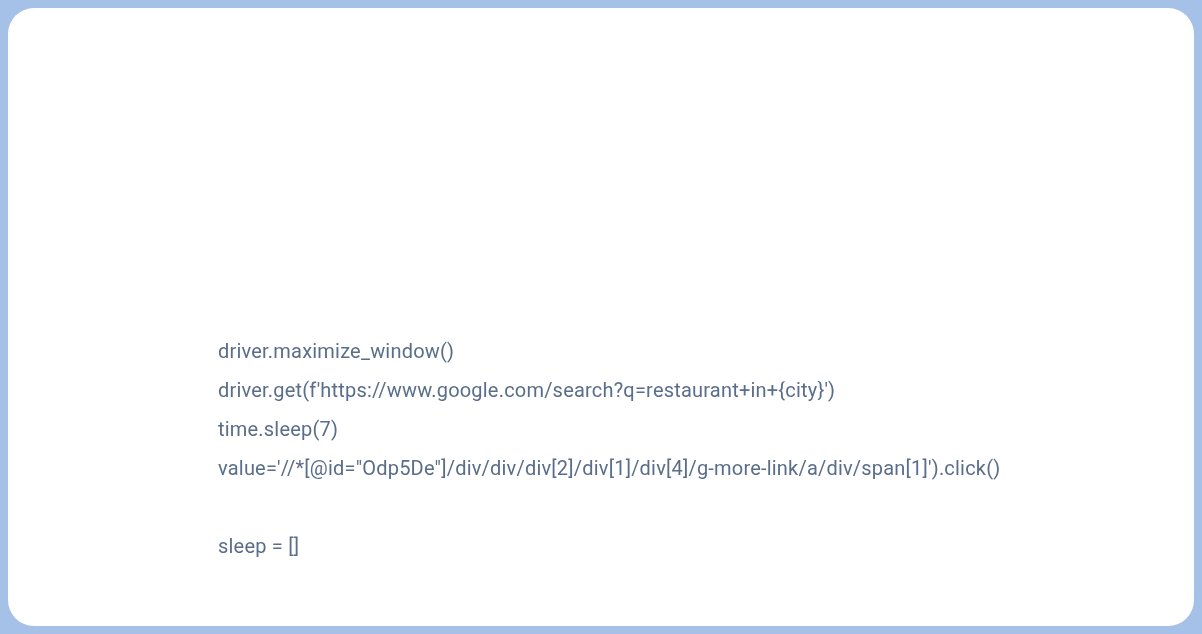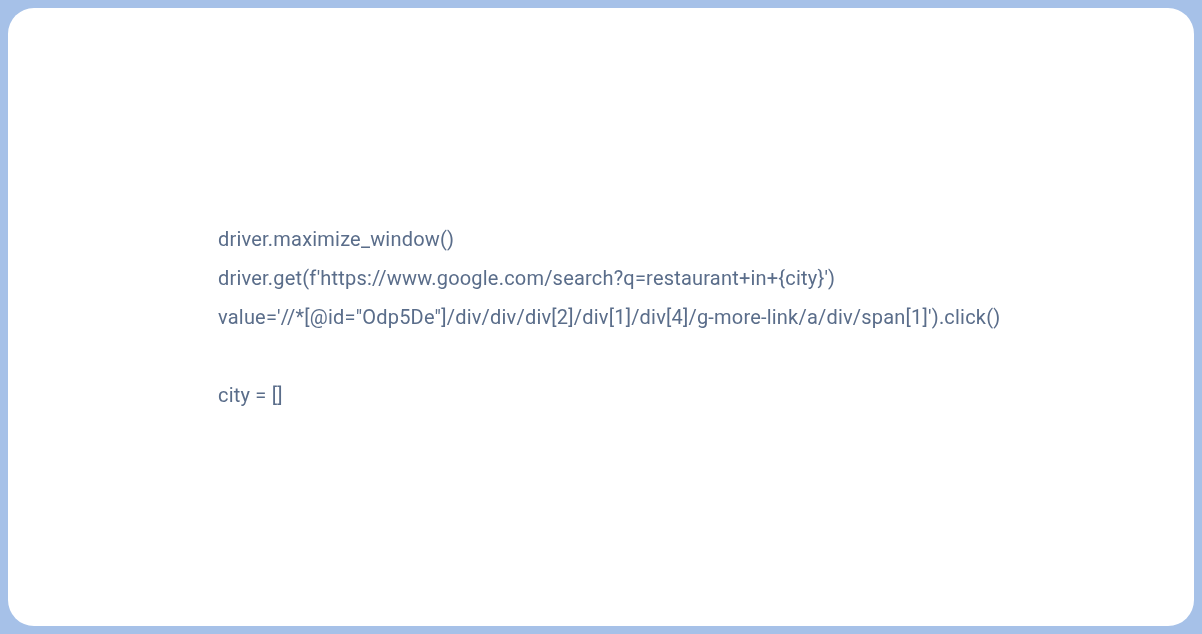--- a/index.html
+++ b/index.html
@@ -17,21 +17,21 @@
       font-family: -apple-system, BlinkMacSystemFont, "Segoe UI", Roboto, "Helvetica Neue", Arial, sans-serif;
     }
     .card {
       background: #ffffff;
       width: 1186px;
       height: 618px;
       border-radius: 26px;
       padding: 60px 210px;
       display: flex;
       flex-direction: column;
-      justify-content: center;
+      justify-content: flex-end;
     }
     .code-block {
       color: #5a6d8a;
       font-size: 20px;
       line-height: 1.95;
       font-weight: 400;
       letter-spacing: 0.2px;
     }
     .code-line {
       white-space: nowrap;
@@ -40,17 +40,18 @@
       height: 1.95em;
     }
   </style>
 </head>
 <body>
 
 <div class="card">
   <div class="code-block">
     <div class="code-line">driver.maximize_window()</div>
     <div class="code-line">driver.get(f'https://www.google.com/search?q=restaurant+in+{city}')</div>
+    <div class="code-line">time.sleep(7)</div>
     <div class="code-line">value='//*[@id="Odp5De"]/div/div/div[2]/div[1]/div[4]/g-more-link/a/div/span[1]').click()</div>
     <div class="blank-line"></div>
-    <div class="code-line">city = []</div>
+    <div class="code-line">sleep = []</div>
   </div>
 </div>
 
 </body></html>

